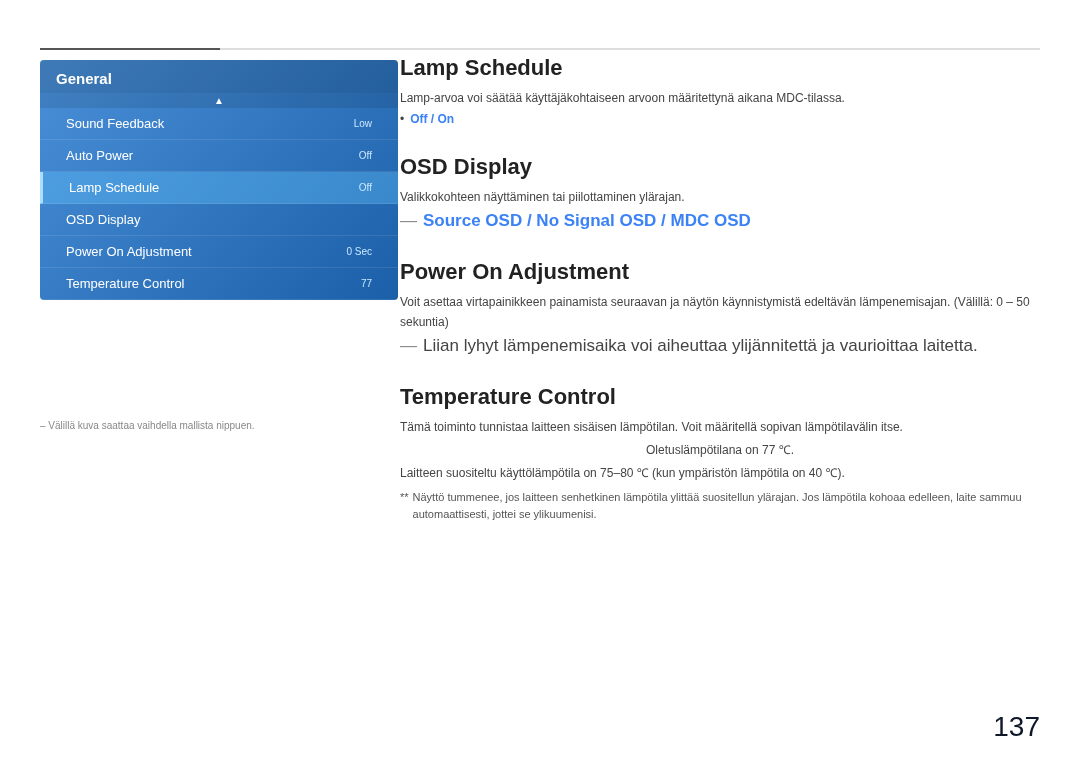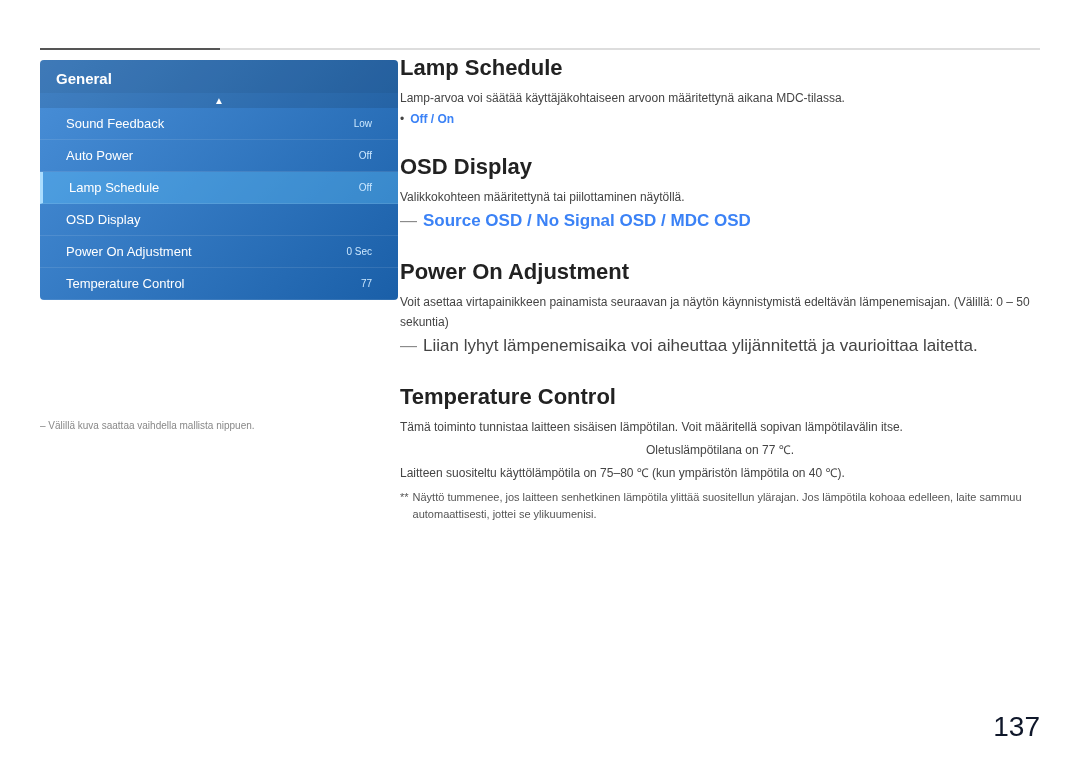--- a/index.html
+++ b/index.html
@@ -212,21 +212,21 @@
       Lamp-arvoa voi säätää käyttäjäkohtaiseen arvoon määritettynä aikana MDC-tilassa.
     </div>
     <div class="bullet-item">
       <span class="highlight-blue">Off / On</span>
     </div>
   </div>
 
   <div class="section">
     <div class="section-title">OSD Display</div>
     <div class="section-body">
-      Valikkokohteen määritettynä tai piilottaminen näytöllä.
+      Valikkokohteen näyttäminen tai piilottaminen ylärajan.
     </div>
     <div class="sub-note">
       <span class="highlight-blue">Source OSD / No Signal OSD / MDC OSD</span>
     </div>
   </div>
 
   <div class="section">
     <div class="section-title">Power On Adjustment</div>
     <div class="section-body">
       Voit asettaa virtapainikkeen painamista seuraavan ja näytön käynnistymistä edeltävän lämpenemisajan. (Välillä: 0 – 50 sekuntia)

